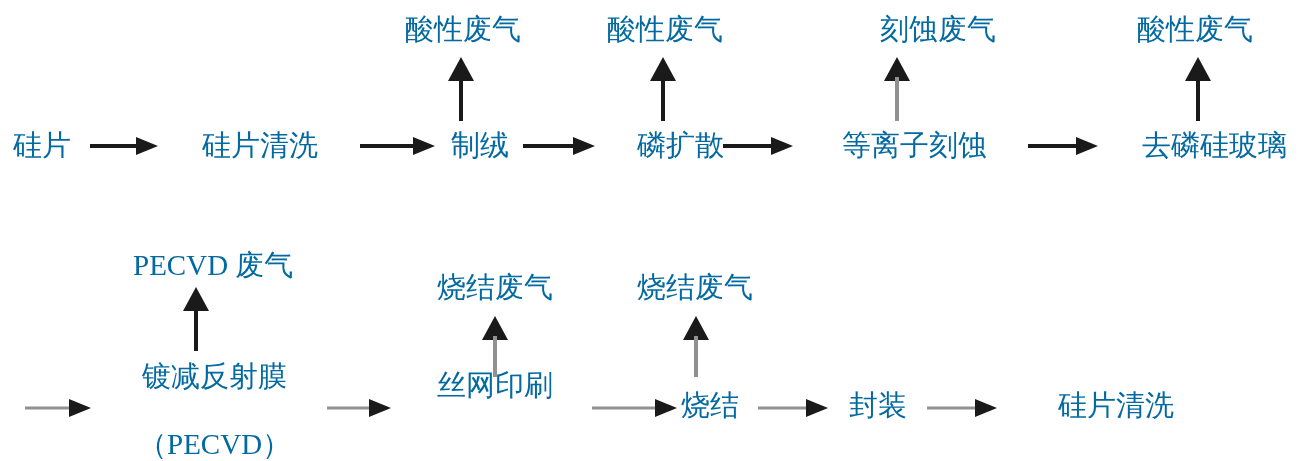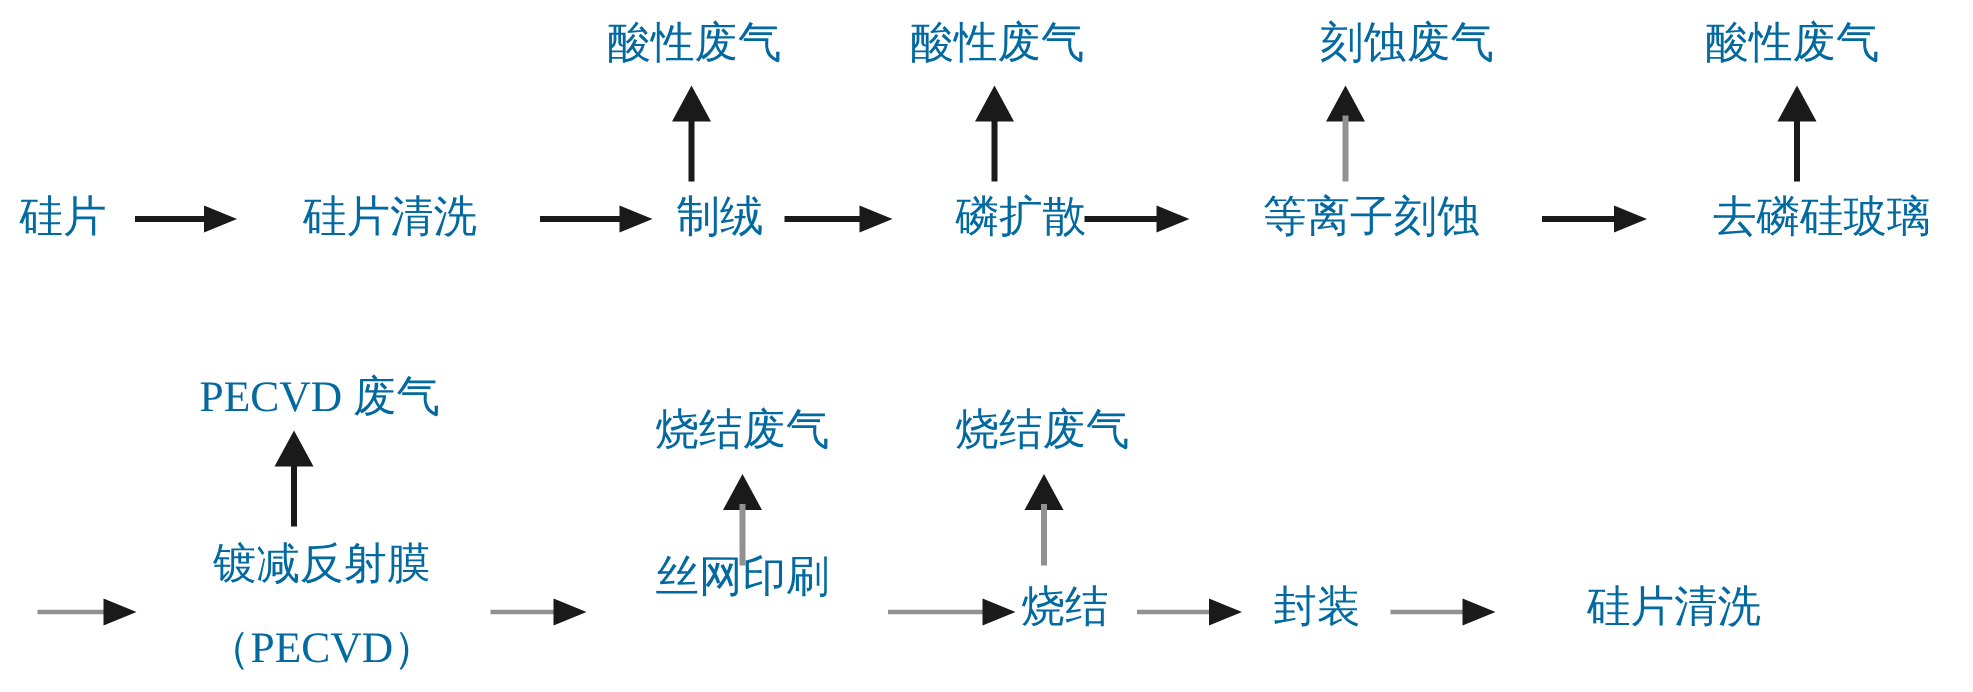--- a/index.html
+++ b/index.html
@@ -152,21 +152,21 @@
   <div class="varrow gray" style="left:481px; top:316px; height:61px;">
       <div class="vhead"></div>
       <div class="vstem"></div>
     </div>
   <div class="varrow gray" style="left:682px; top:316px; height:61px;">
       <div class="vhead"></div>
       <div class="vstem"></div>
     </div>
 
   <div class="node" style="left:142px;  top:360px;">镀减反射膜</div>
-  <div class="node" style="left:138px;  top:416px;">（PECVD）</div>
+  <div class="node" style="left:138px;  top:428px;">（PECVD）</div>
   <div class="node" style="left:437px;  top:369px;">丝网印刷</div>
   <div class="node" style="left:681px;  top:389px;">烧结</div>
   <div class="node" style="left:849px;  top:389px;text-align:right;">封装</div>
   <div class="node" style="left:1058px; top:389px;">硅片清洗</div>
 
   <div class="harrow gray" style="left:25px;  top:399px; width:66px;">
       <div class="stem"></div>
       <div class="head"></div>
     </div>
   <div class="harrow gray" style="left:327px; top:399px; width:64px;">

